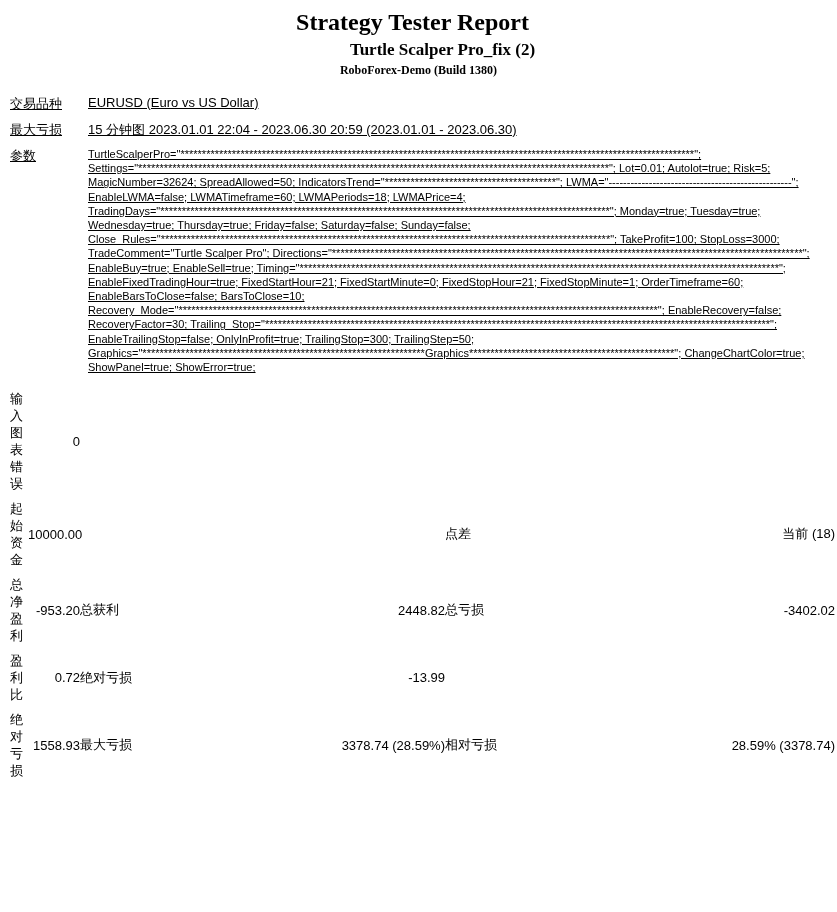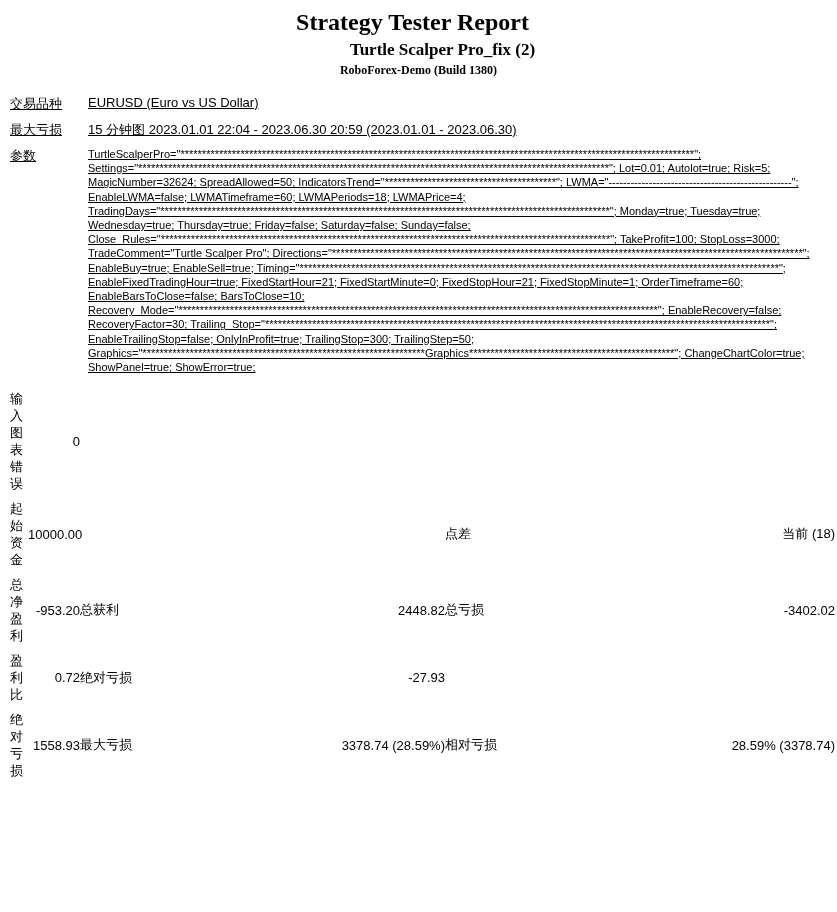--- a/index.html
+++ b/index.html
@@ -100,21 +100,21 @@
     <td class="c2">-953.20</td>
     <td class="c3">总获利</td>
     <td class="c4">2448.82</td>
     <td class="c5">总亏损</td>
     <td class="c6">-3402.02</td>
   </tr>
   <tr>
     <td class="c1">盈利比</td>
     <td class="c2">0.72</td>
     <td class="c3">绝对亏损</td>
-    <td class="c4">-27.93</td>
+    <td class="c4">-13.99</td>
     <td class="c5"></td>
     <td class="c6"></td>
   </tr>
   <tr>
     <td class="c1">绝对亏损</td>
     <td class="c2">1558.93</td>
     <td class="c3">最大亏损</td>
     <td class="c4">3378.74 (28.59%)</td>
     <td class="c5">相对亏损</td>
     <td class="c6">28.59% (3378.74)</td>

